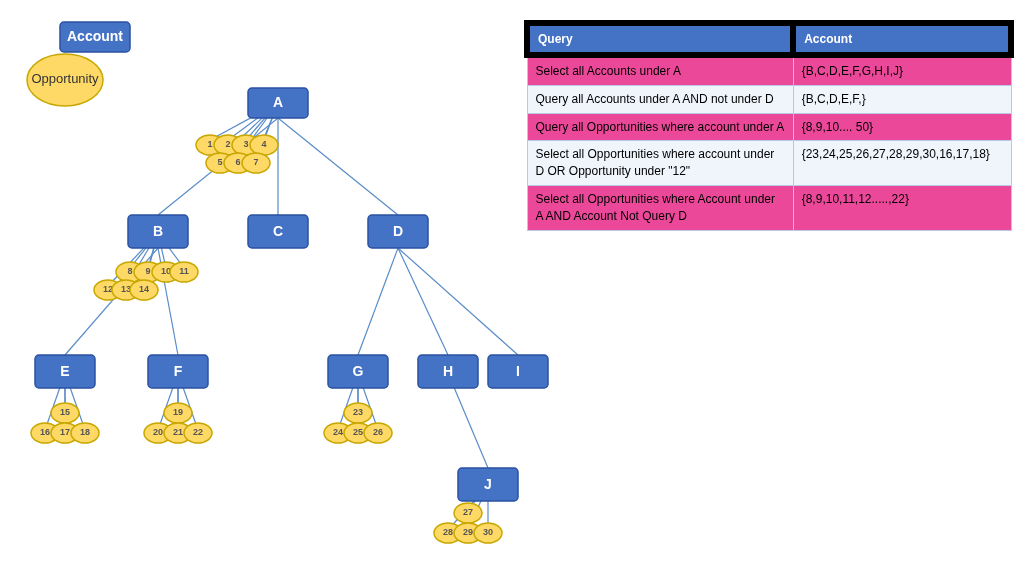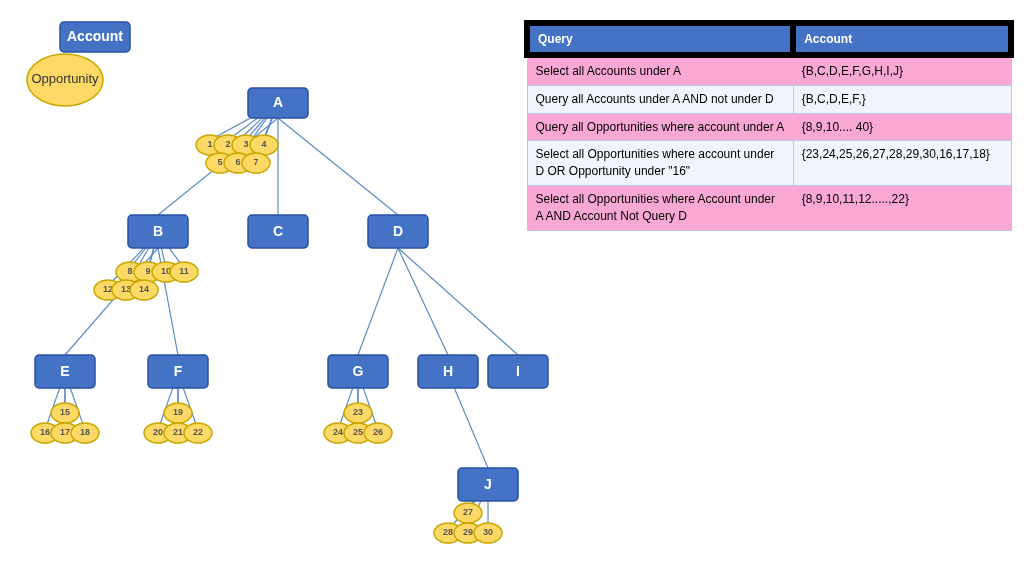--- a/index.html
+++ b/index.html
@@ -33,21 +33,21 @@
       color: #fff;
       padding: 6px 8px;
       border: 6px solid #000000;
       font-weight: 600;
       text-align: left;
     }
     table.query-table td {
       padding: 5px 8px;
       border: 1px solid #b8c8e8;
       vertical-align: top;
-      background: #f9a8d4;
+      background: #ec4899;
       line-height: 1.4;
     }
     table.query-table tr:nth-child(even) td {
       background: #f0f4fb;
     }
     
     .tree-svg {
       position: absolute;
       left: 0; top: 0;
       width: 560px;
@@ -283,24 +283,24 @@
       <tr>
             <td>Select all Accounts under A</td>
             <td>{B,C,D,E,F,G,H,I,J}</td>
           </tr>
           <tr>
             <td>Query all Accounts under A AND not under D</td>
             <td>{B,C,D,E,F,}</td>
           </tr>
           <tr>
             <td>Query all Opportunities where account under A</td>
-            <td>{8,9,10.... 40}</td>
+            <td>{8,9,10.... 50}</td>
           </tr>
           <tr>
-            <td>Select all Opportunities where account under D OR Opportunity under "16"</td>
+            <td>Select all Opportunities where account under D OR Opportunity under "12"</td>
             <td>{23,24,25,26,27,28,29,30,16,17,18}</td>
           </tr>
           <tr>
             <td>Select all Opportunities where Account under A AND Account Not Query D</td>
             <td>{8,9,10,11,12.....,22}</td>
           </tr>
         </tbody>
     </table>
   </div>
 

